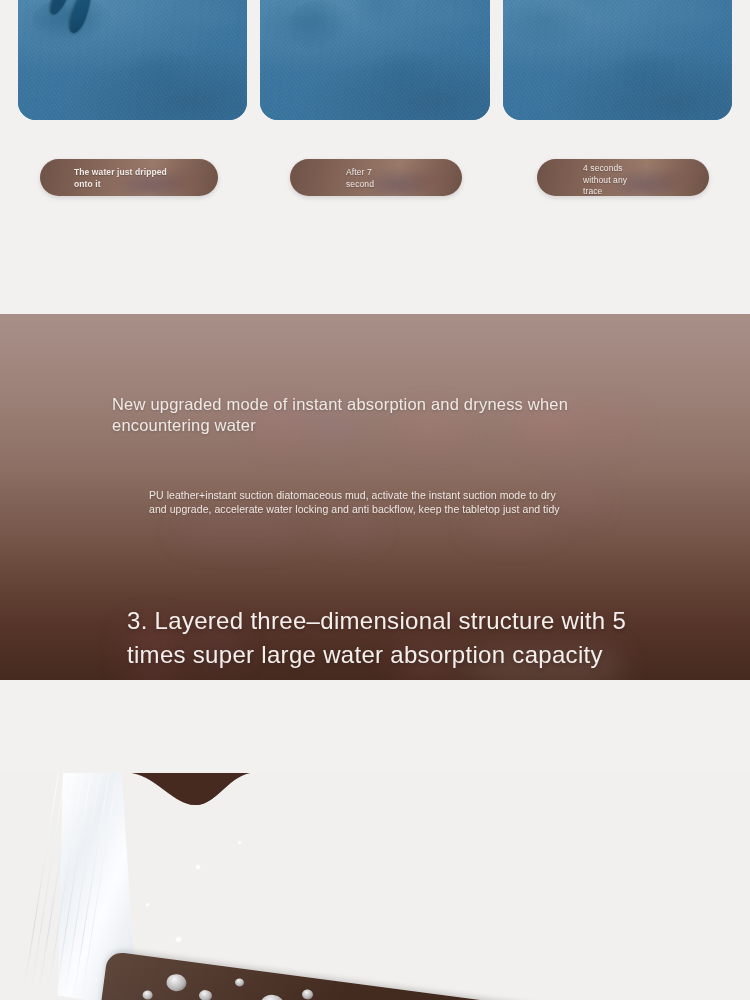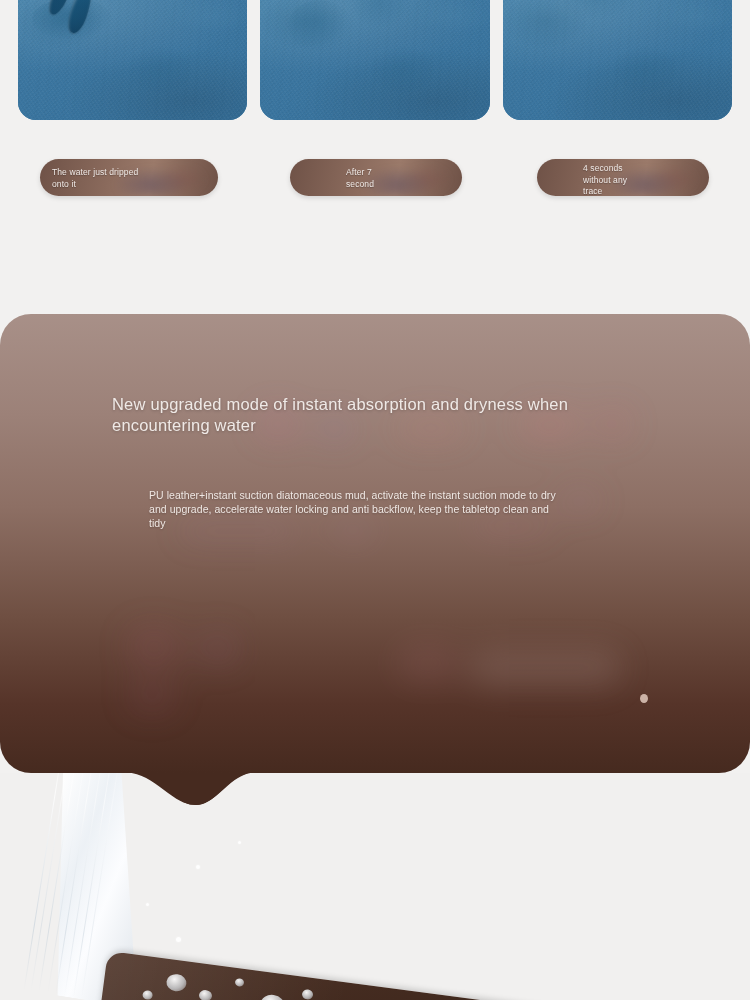--- a/index.html
+++ b/index.html
@@ -77,30 +77,29 @@
     color:#f0eae7;
     font-size:8.5px;
     line-height:11.5px;
     letter-spacing:.1px;
     white-space:pre-line;
     text-shadow:0 1px 1px rgba(0,0,0,.25);
   }
 
   
   #feature-section{
-    position:absolute; left:0; top:314px; width:750px; height:459px;
+    position:absolute; left:0; top:314px; width:750px; height:366px;
     background:linear-gradient(180deg,
         #a89088 0%,
         #9c8178 22%,
         #8d6f64 42%,
         #6f4f42 66%,
         #563429 85%,
         #462a1f 100%);
     overflow:hidden;
-    border-radius:31px;
   }
   .ghost-blobs{
     position:absolute; inset:0; opacity:.55; filter:blur(16px);
   }
   .gb{ position:absolute; border-radius:14px; }
 
   .lead-heading{
     position:absolute; left:112px; top:80px; width:510px;
     color:#efe9e6;
     font-size:16.5px;
@@ -216,21 +215,21 @@
     <div class="tile" style="left:503px;width:229px;">
       <div class="tile-skin"></div>
       <div class="tile-grain"></div>
       <div class="tile-mottle"></div>
       <div class="wet-smudge" style="left:60px;top:-10px;width:70px;height:36px;opacity:.35;"></div>
     </div>
   </div>
 
   <div class="pill" style="left:40px;top:159px;width:178px;">
     <div class="pill-blur"></div>
-    <div class="pill-text" style="left:12px;top:8px;">The water just dripped
+    <div class="pill-text" style="left:34px;top:8px;font-weight:bold;">The water just dripped
 onto it</div>
   </div>
 
   <div class="pill" style="left:290px;top:159px;width:172px;">
     <div class="pill-blur"></div>
     <div class="pill-text" style="left:56px;top:8px;">After 7
 second</div>
   </div>
 
   <div class="pill" style="left:537px;top:159px;width:172px;">
@@ -255,22 +254,23 @@
     <div class="gb" style="left:560px;top:176px;width:40px;height:22px;background:rgba(170,125,150,.30);"></div>
     <div class="gb" style="left:128px;top:312px;width:52px;height:40px;background:rgba(160,90,110,.34);"></div>
     <div class="gb" style="left:196px;top:316px;width:44px;height:36px;background:rgba(150,100,130,.30);"></div>
     <div class="gb" style="left:398px;top:330px;width:60px;height:38px;background:rgba(175,115,125,.30);"></div>
     <div class="gb" style="left:470px;top:336px;width:150px;height:36px;background:rgba(195,170,165,.36);"></div>
     <div class="gb" style="left:128px;top:366px;width:48px;height:34px;background:rgba(150,95,120,.28);"></div>
   </div>
 
   <h2 class="lead-heading">New upgraded mode of instant absorption and dryness when encountering water</h2>
 
-  <p class="lead-body">PU leather+instant suction diatomaceous mud, activate the instant suction mode to dry and upgrade, accelerate water locking and anti backflow, keep the tabletop clean and tidy</p>
-
+  <p class="lead-body">PU leather+instant suction diatomaceous mud, activate the instant suction mode to dry and upgrade, accelerate water locking and anti backflow, keep the tabletop just and tidy</p>
+
+  <h1 class="section-title">3. Layered three–dimensional structure with 5 times super large water absorption capacity</h1>
 
   <div class="accent-dot" style="top:380px;"></div>
 </section>
 
 <section id="pour-section">
 
   <svg class="drip-wave" viewBox="0 0 750 46" preserveAspectRatio="none">
     <path d="M0,0 H750 V0 H0 Z" fill="#462a1f"></path>
     <path d="M0,0 H126 C148,0 156,10 172,22 C182,30 188,33 196,33 C204,33 212,28 222,18 C236,5 244,0 258,0 H750 V0 H0 Z" fill="#462a1f"></path>
     <path d="M120,0 C142,0 152,9 168,21 C180,30 188,33 196,33 C205,33 213,27 224,17 C238,4 246,0 262,0 Z" fill="#462a1f"></path>

